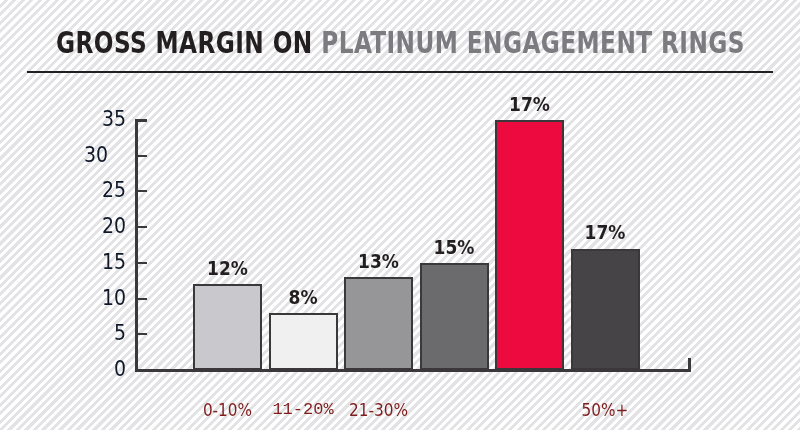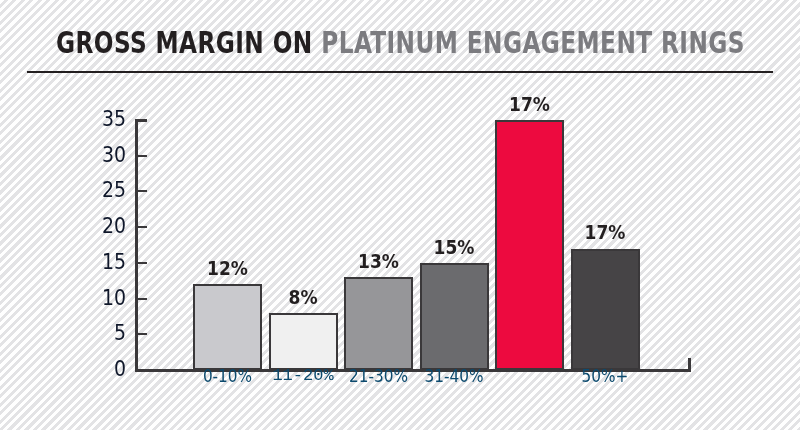--- a/index.html
+++ b/index.html
@@ -134,25 +134,25 @@
     text-align: center;
     font-family: "DejaVu Sans Condensed", "Liberation Sans Narrow", "Liberation Sans", sans-serif;
     font-size: 19px;
     font-weight: bold;
     color: #231f20;
     line-height: 19px;
     white-space: nowrap;
   }
   .cat-label {
     position: absolute;
-    top: 366px;
+    top: 400px;
     text-align: center;
     font-family: "DejaVu Sans Condensed", "Liberation Sans Narrow", "Liberation Sans", sans-serif;
     font-size: 17px;
-    color: #0c4a6e;
+    color: #7f1d1d;
     line-height: 20px;
     white-space: nowrap;
   }
 </style>
 </head>
 <body>
 
 <div id="chart-root">
 
   <div class="title-block">
@@ -190,41 +190,40 @@
         <div class="ytick-wrap" style="top: 262.857px;">
           <div class="ytick-label" style="top: -11px; position: absolute; right: 0px;">15</div>
         </div>
         <div class="ytick-wrap" style="top: 227.143px;">
           <div class="ytick-label" style="top: -11px; position: absolute; right: 0px;">20</div>
         </div>
         <div class="ytick-wrap" style="top: 191.429px;">
           <div class="ytick-label" style="top: -11px; position: absolute; right: 0px;">25</div>
         </div>
         <div class="ytick-wrap" style="top: 155.714px;">
-          <div class="ytick-label" style="top: -11px; position: absolute; right: 0px;">30</div>
+          <div class="ytick-label" style="top: -11px; position: absolute; right: 12px; text-align: center;">30</div>
         </div>
         <div class="ytick-wrap" style="top: 120px;">
           <div class="ytick-label" style="top: -11px; position: absolute; right: 0px;">35</div>
         </div>
       </div>
   </div>
 
   <div class="bars-layer" id="bars-layer">
       <div class="bar" style="left: 193px; width: 69px; height: 85.7143px; background: rgb(201, 201, 205);"></div>
       <div class="bar-value" style="left: 193px; width: 69px; top: 259.286px;">12%</div>
       <div class="cat-label" style="left: 185px; width: 85px;">0-10%</div>
       <div class="bar" style="left: 268.5px; width: 69px; height: 57.1429px; background: rgb(240, 240, 240);"></div>
       <div class="bar-value" style="left: 268.5px; width: 69px; top: 287.857px;">8%</div>
       <div class="cat-label" style="left: 260.5px; width: 85px; font-family: Liberation Mono, monospace;">11-20%</div>
       <div class="bar" style="left: 344px; width: 69px; height: 92.8571px; background: rgb(150, 150, 153);"></div>
       <div class="bar-value" style="left: 344px; width: 69px; top: 252.143px;">13%</div>
       <div class="cat-label" style="left: 336px; width: 85px;">21-30%</div>
       <div class="bar" style="left: 419.5px; width: 69px; height: 107.143px; background: rgb(107, 107, 110);"></div>
       <div class="bar-value" style="left: 419.5px; width: 69px; top: 237.857px;">15%</div>
-      <div class="cat-label" style="left: 411.5px; width: 85px;">31-40%</div>
       <div class="bar" style="left: 495px; width: 69px; height: 250px; background: rgb(237, 10, 63);"></div>
       <div class="bar-value" style="left: 495px; width: 69px; top: 95px;">17%</div>
       <div class="bar" style="left: 570.5px; width: 69px; height: 121.429px; background: rgb(70, 68, 70);"></div>
       <div class="bar-value" style="left: 570.5px; width: 69px; top: 223px;">17%</div>
       <div class="cat-label" style="left: 562.5px; width: 85px;">50%+</div>
     </div>
 
 </div>
 
 </body></html>

